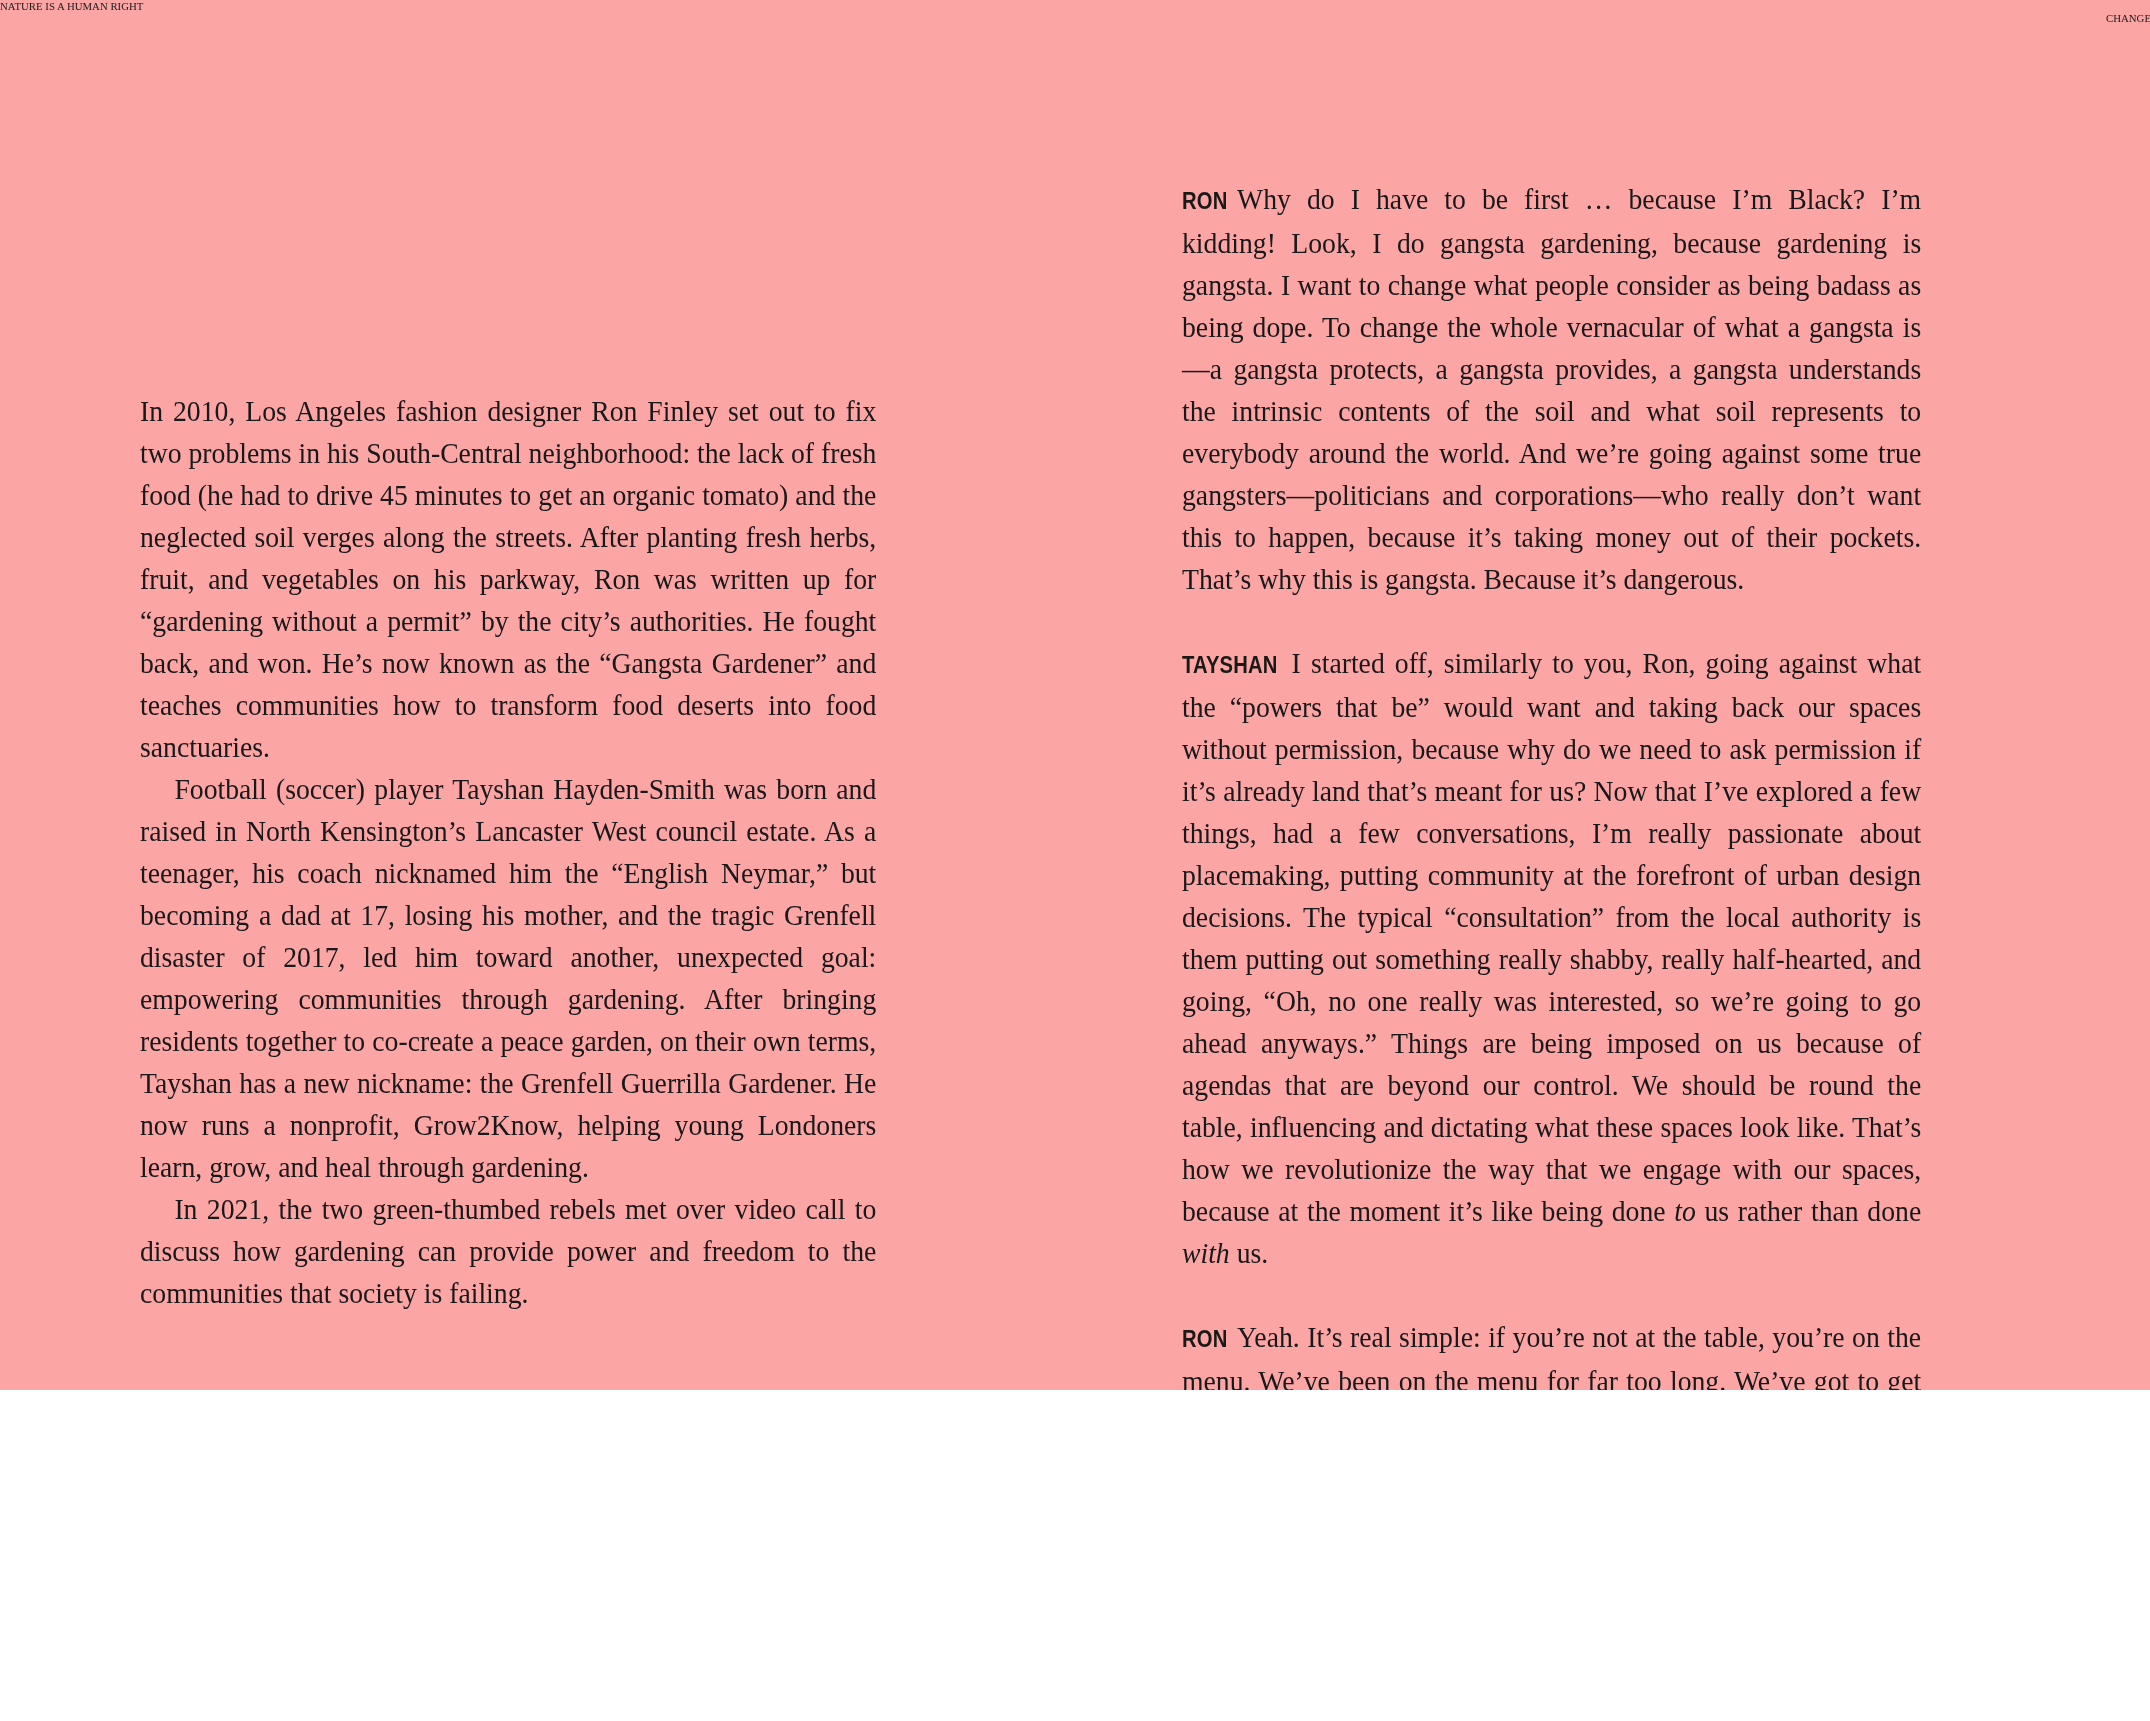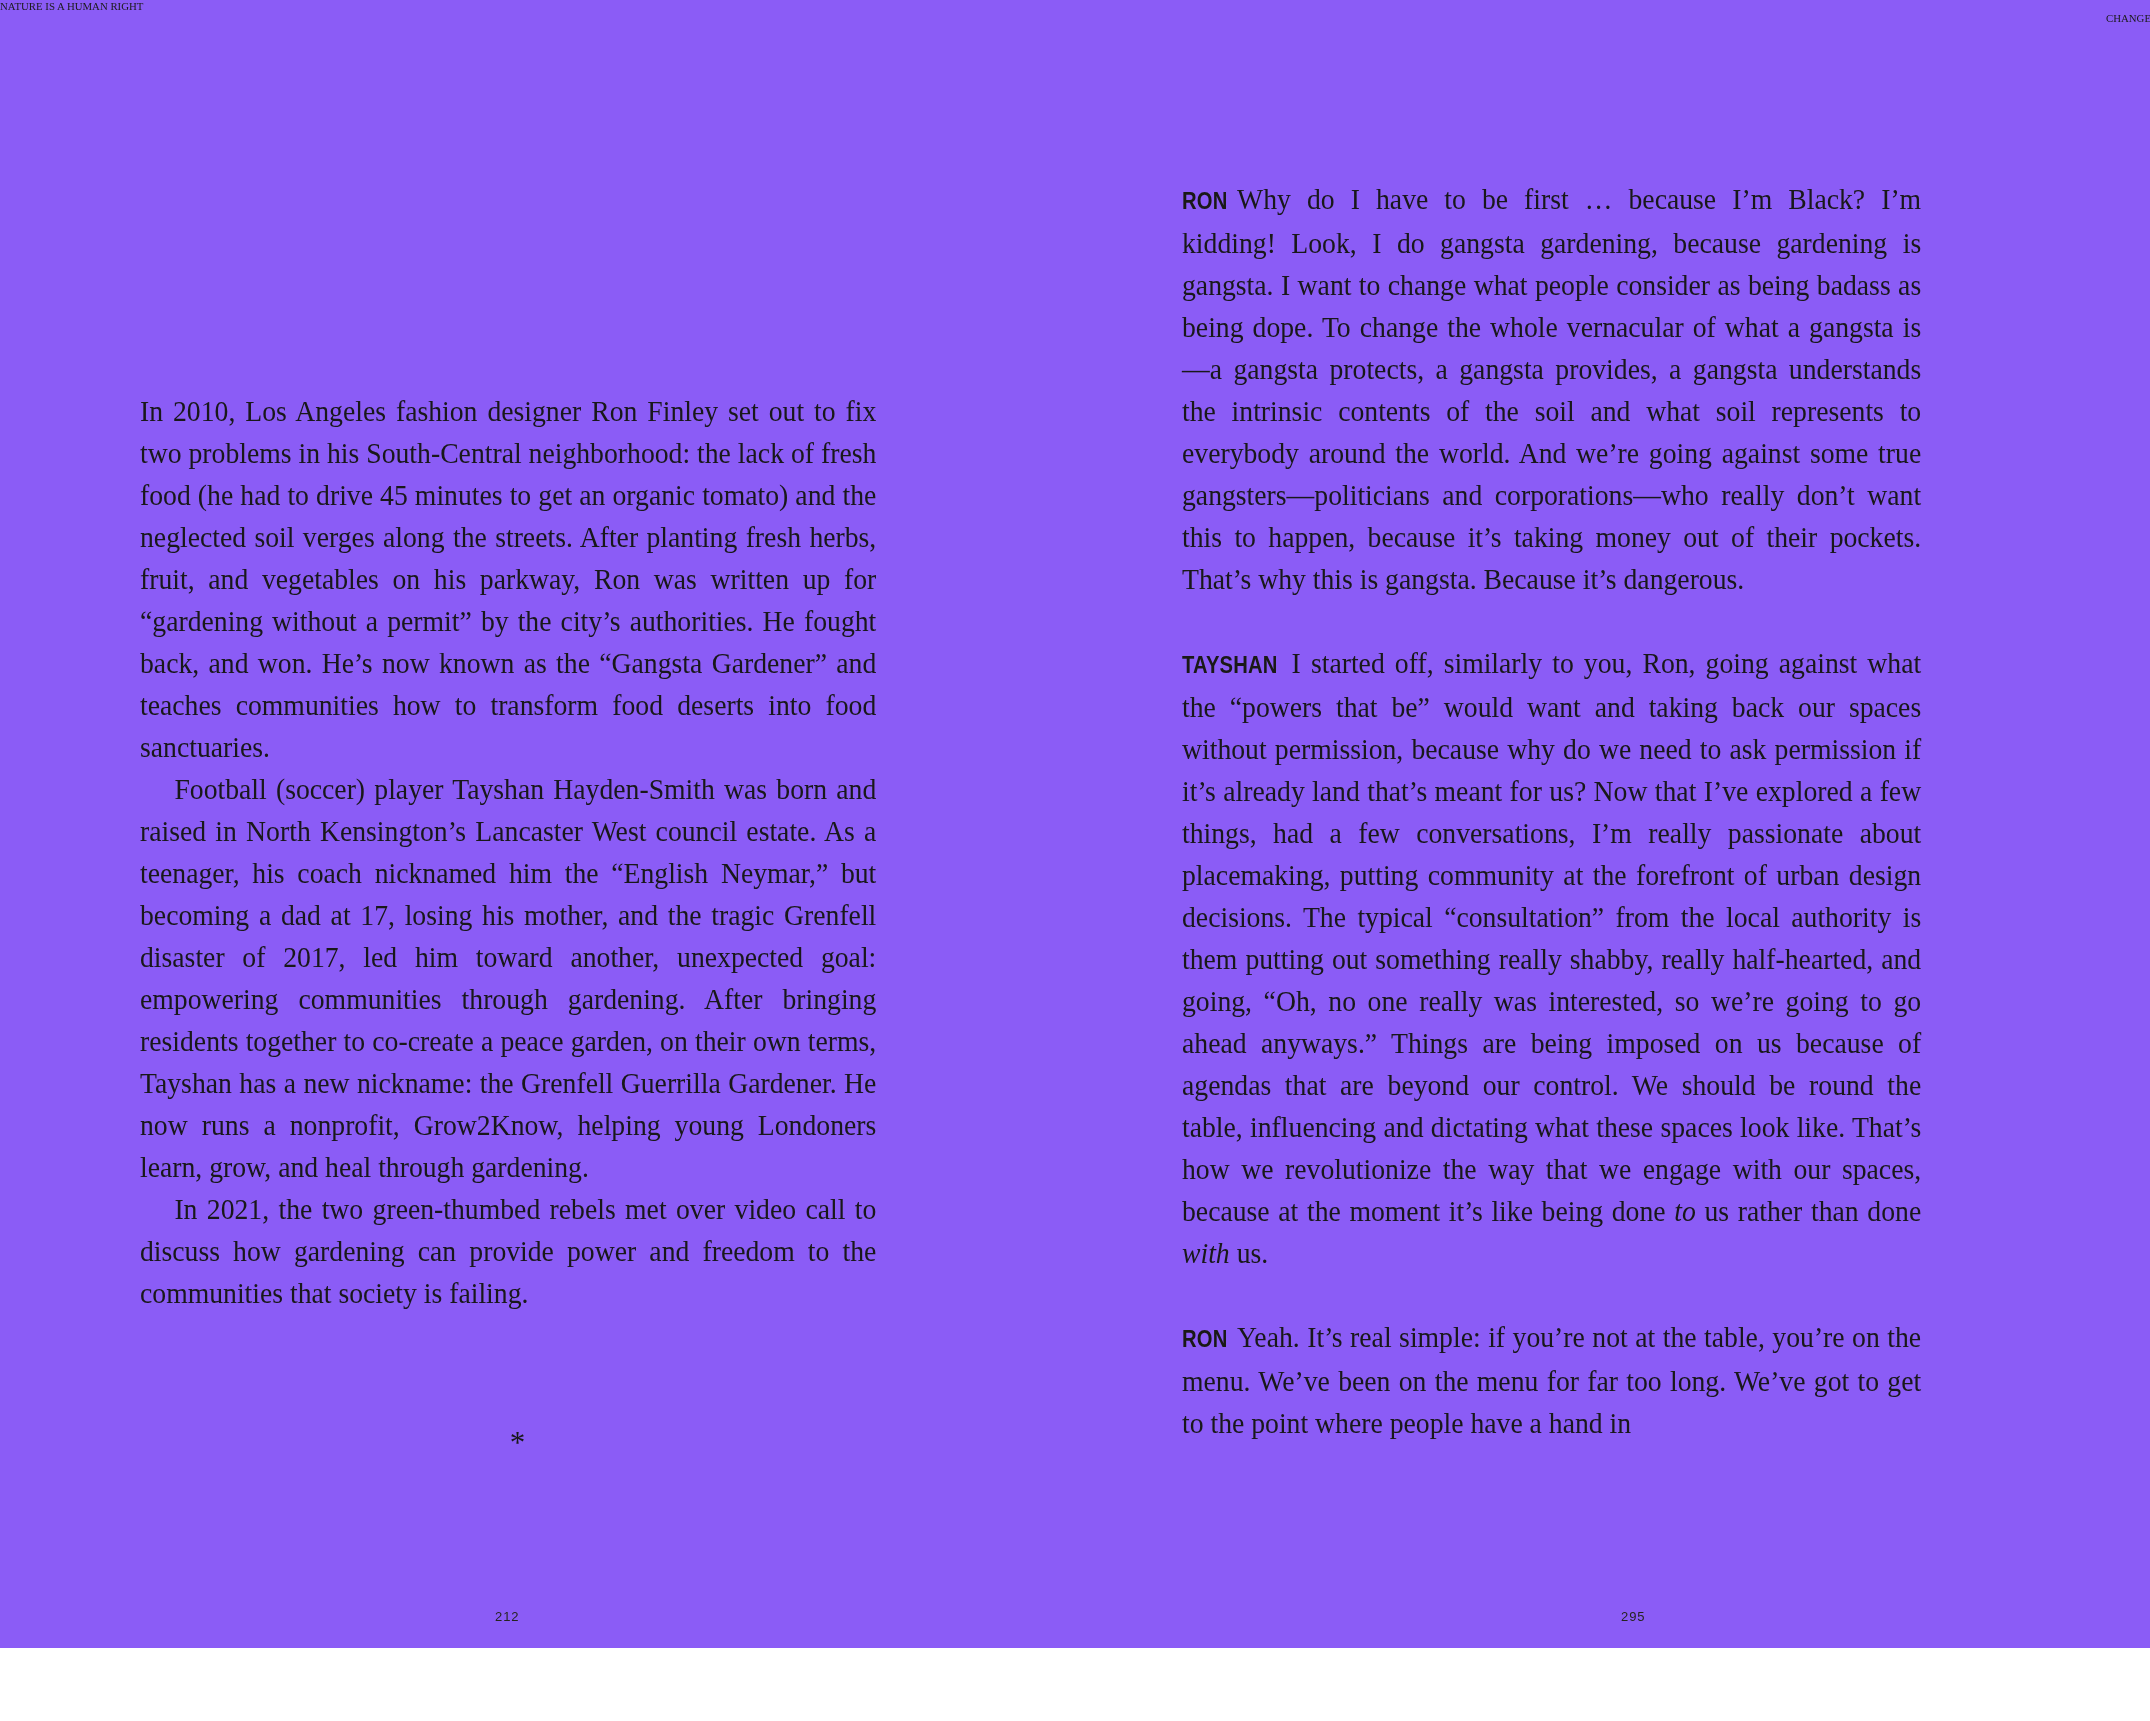--- a/index.html
+++ b/index.html
@@ -4,22 +4,22 @@
 <style>
   html, body {
     margin: 0;
     padding: 0;
     background: #ffffff;
   }
 
   #page {
     position: relative;
     width: 2151px;
-    height: 1648px;
-    background: #8b5cf6;
+    height: 1390px;
+    background: #fca5a5;
     overflow: hidden;
     font-family: "Liberation Serif", "DejaVu Serif", serif;
     color: #1a1a18;
   }
   #rh-left  { left: 342px; }
   #rh-right { left: 1583px; text-align: right; }
 
   
   .folio {
     position: absolute;

